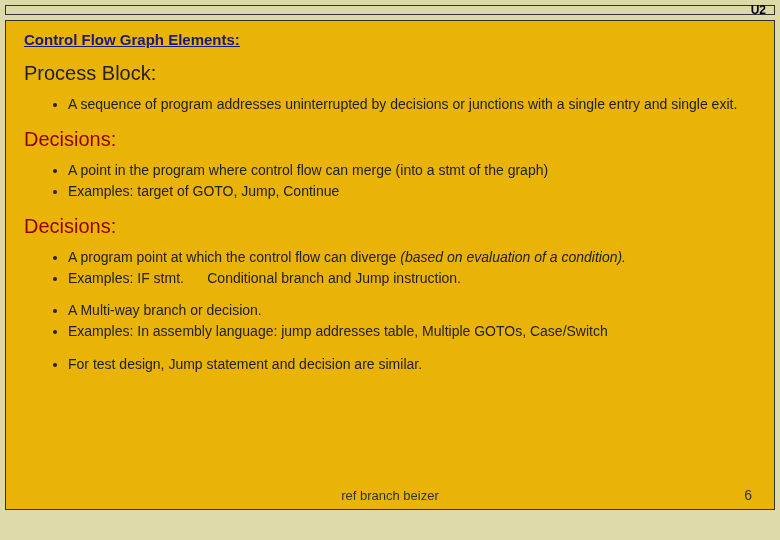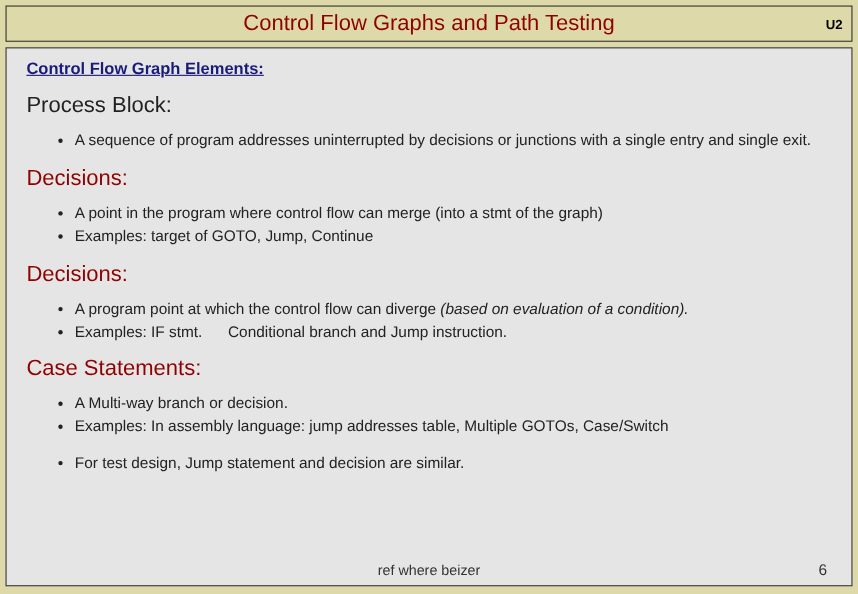--- a/index.html
+++ b/index.html
@@ -29,21 +29,21 @@
     .badge {
       position: absolute;
       right: 8px;
       font-size: 12px;
       font-weight: bold;
       color: #000;
     }
     .content-box {
       margin: 0 5px 5px 5px;
       border: 1px solid #333;
-      background: #e5e5e5;
+      background: #eab308;
       padding: 10px 18px;
       height: 490px;
       position: relative;
     }
     .section-title {
       font-size: 15px;
       font-weight: bold;
       color: #1a1a7a;
       text-decoration: underline;
       margin-bottom: 14px;
@@ -76,21 +76,20 @@
       bottom: 6px;
       right: 22px;
       font-size: 14px;
       color: #333;
     }
   </style>
 </head>
 <body>
 
 <div class="header-bar">
-  <div class="title">Control Flow Graphs and Path Testing</div>
   <div class="badge">U2</div>
 </div>
 
 <div class="content-box">
   <div class="section-title">Control Flow Graph Elements:</div>
 
   <div id="sections-container">
       <div class="subhead ">Process Block:</div>
       <ul class="bullets">
         <li>A sequence of program addresses uninterrupted by decisions or junctions with a single entry and single exit.</li>
@@ -98,25 +97,24 @@
       <div class="subhead red">Decisions:</div>
       <ul class="bullets">
         <li>A point in the program where control flow can merge (into a stmt of the graph)</li>
         <li>Examples: target of GOTO, Jump, Continue</li>
       </ul>
       <div class="subhead red">Decisions:</div>
       <ul class="bullets">
         <li>A program point at which the control flow can diverge <span class="ital">(based on evaluation of a condition).</span></li>
         <li>Examples:  IF  stmt. &nbsp;&nbsp;&nbsp;&nbsp; Conditional branch and Jump instruction.</li>
       </ul>
-      <div class="subhead red">Case Statements:</div>
       <ul class="bullets">
         <li>A Multi-way branch or decision.</li>
         <li>Examples:  In assembly language: jump addresses table, Multiple GOTOs, Case/Switch</li>
       </ul>
       <ul class="bullets" style="margin-top: 8px;">
         <li>For test design, Jump statement and decision are similar.</li>
       </ul>
     </div>
 
-  <div class="footer-ref">ref where beizer</div>
+  <div class="footer-ref">ref branch beizer</div>
   <div class="footer-page">6</div>
 </div>
 
 </body></html>

